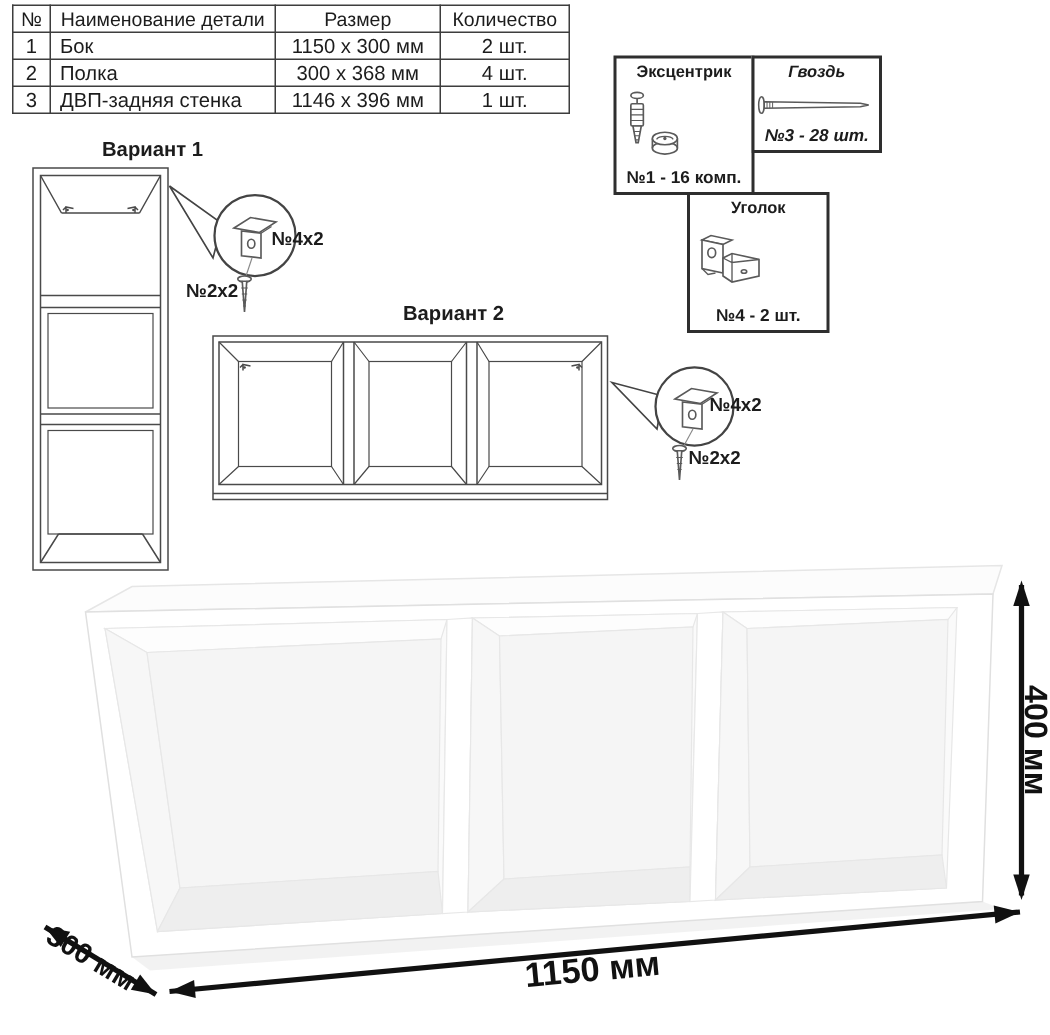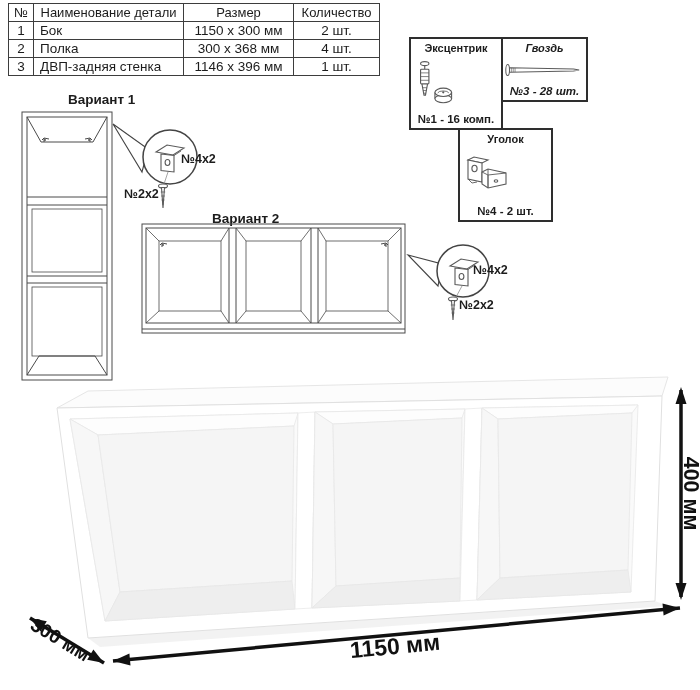--- a/index.html
+++ b/index.html
@@ -163,21 +163,21 @@
       <g stroke="#5a5a5a">
         <ellipse cx="148" cy="78" rx="4.5" ry="2"></ellipse>
         <path d="M146.5,79.5 L149.5,79.5 L148,100 Z"></path>
         <path d="M145.8,84 h4.4 M146.2,88 h3.6 M146.6,92 h2.8 M147,96 h2" fill="none" stroke-width="0.8"></path>
       </g>
     </g>
   </svg>
   <span class="lbl callout-lbl" style="left:181px; top:152px;">№4х2</span>
   <span class="lbl callout-lbl" style="left:124px; top:187px;">№2х2</span>
 
-  <span class="lbl variant-title" style="left:212px; top:201px; width:100px; text-align:left;margin-top:10px;">Вариант 2</span>
+  <span class="lbl variant-title" style="left:236px; top:201px; width:100px; text-align:right;">Вариант 2</span>
   <svg style="left:135px; top:218px;" width="370" height="122" viewBox="0 0 370 122">
     <g class="lineart">
       <rect x="7" y="6" width="263" height="109"></rect>
       <rect x="11" y="10" width="255" height="95"></rect>
       <path d="M7,111 H270"></path>
       <path d="M94,10 V105 M101,10 V105 M176,10 V105 M183,10 V105"></path>
 
       <rect x="24" y="23" width="62" height="70" stroke-width="0.8"></rect>
       <path d="M11,10 L24,23 M11,105 L24,93 M94,10 L86,23 M94,105 L86,93" stroke-width="0.8"></path>
       <g transform="translate(27,25)">

